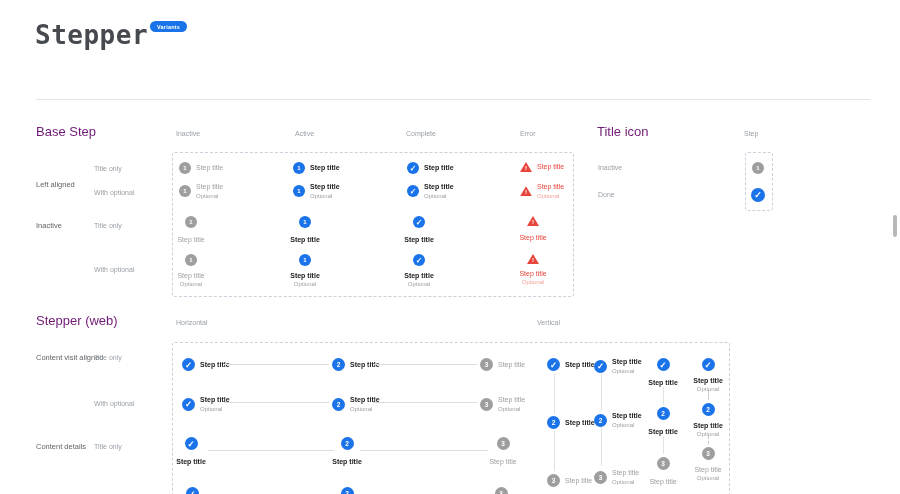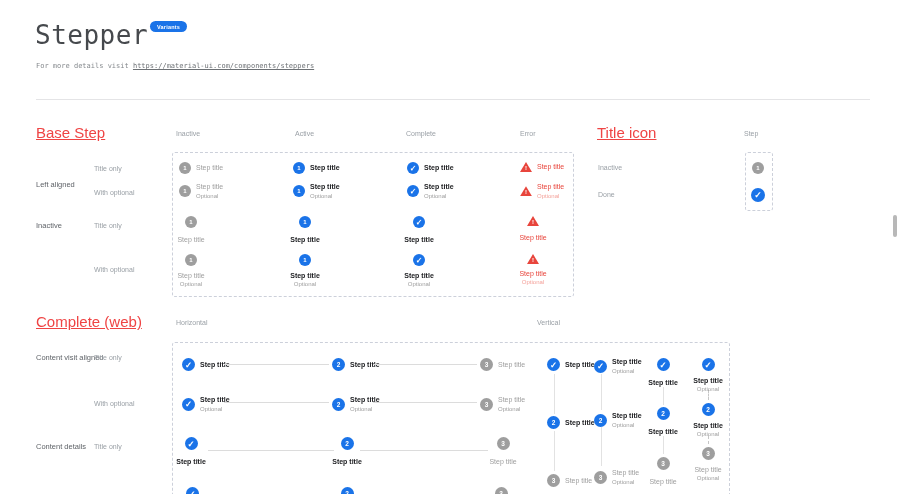--- a/index.html
+++ b/index.html
@@ -1,28 +1,28 @@
 <!DOCTYPE html>
 <html><head>
 <meta charset="utf-8">
 <style>
   html,body{margin:0;padding:0;background:#ffffff;}
   #screen{position:relative;width:900px;height:494px;background:#ffffff;overflow:hidden;
           font-family:"Liberation Sans", sans-serif;color:#202124;}
   
   .page-title{position:absolute;left:35px;top:20px;font-family:"DejaVu Sans Mono", monospace;
-              font-size:26px;font-weight:400;color:#46494d;letter-spacing:0.5px;}
+              font-size:26px;font-weight:700;color:#46494d;letter-spacing:0.5px;}
   .variants-badge{position:absolute;left:150px;top:21px;background:var(--accent);color:#fff;
                   font-size:5.5px;font-weight:bold;padding:2.5px 7px;border-radius:7px;letter-spacing:0.2px;}
   .subtitle{position:absolute;left:36px;top:62px;font-family:"DejaVu Sans Mono", monospace;
             font-size:7px;color:#85898d;}
   .subtitle a{color:#6d7175;text-decoration:underline;}
   .divider{position:absolute;left:36px;top:99px;width:834px;height:1px;background:#e4e4e6;}
   
-  .sec-heading{position:absolute;font-size:15px;color:#ef4444;white-space:nowrap;text-decoration:underline;}
+  .sec-heading{position:absolute;font-size:13px;color:#701a75;white-space:nowrap;}
   .col-header{position:absolute;font-size:7px;color:#9aa0a6;white-space:nowrap;}
   .row-group{position:absolute;font-size:7.5px;color:#5f6368;white-space:nowrap;}
   .row-variant{position:absolute;font-size:7px;color:#9aa0a6;white-space:nowrap;}
   
   .spec-box{position:absolute;border:1px dashed #ccd0da;border-radius:3px;}
   
   .circle{border-radius:50%;display:flex;align-items:center;justify-content:center;
           color:#fff;flex:none;font-weight:bold;}
   .c12{width:12px;height:12px;font-size:6px;}
   .c13{width:13px;height:13px;font-size:6.5px;}
@@ -56,21 +56,20 @@
   .scroll-thumb{position:absolute;left:893px;top:215px;width:4px;height:22px;
                 background:#b8b8b8;border-radius:2px;}
 </style>
 </head>
 <body>
 
 <div id="screen" style="--accent: #1a73e8; --error: #e8453c; --inactive: #9e9e9e;">
 
   <div class="page-title">Stepper</div>
   <div class="variants-badge">Variants</div>
-  <div class="subtitle"><span>For more details visit </span><a href="#">https://material-ui.com/components/steppers</a></div>
   <div class="divider"></div>
 
   <div class="sec-heading" style="left:36px;top:124px">Base Step</div>
   <div class="col-header" style="left:176px;top:130px">Inactive</div>
   <div class="col-header" style="left:295px;top:130px">Active</div>
   <div class="col-header" style="left:406px;top:130px">Complete</div>
   <div class="col-header" style="left:520px;top:130px">Error</div>
   <div class="row-group" style="left:36px;top:180px">Left aligned</div>
   <div class="row-group" style="left:36px;top:221px">Inactive</div>
   <div class="row-variant" style="left:94px;top:165px">Title only</div>
@@ -78,21 +77,21 @@
   <div class="row-variant" style="left:94px;top:222px">Title only</div>
   <div class="row-variant" style="left:94px;top:266px">With optional</div>
   <div class="spec-box" style="left:172px;top:152px;width:400px;height:143px"></div>
 
   <div class="sec-heading" style="left:597px;top:124px">Title icon</div>
   <div class="col-header" style="left:744px;top:130px">Step</div>
   <div class="row-variant" style="left:598px;top:164px">Inactive</div>
   <div class="row-variant" style="left:598px;top:191px">Done</div>
   <div class="spec-box" style="left:745px;top:152px;width:26px;height:57px"></div>
 
-  <div class="sec-heading" style="left:36px;top:313px">Complete (web)</div>
+  <div class="sec-heading" style="left:36px;top:313px">Stepper (web)</div>
   <div class="col-header" style="left:176px;top:319px">Horizontal</div>
   <div class="col-header" style="left:537px;top:319px">Vertical</div>
   <div class="row-group" style="left:36px;top:353px">Content visit aligned</div>
   <div class="row-group" style="left:36px;top:442px">Content details</div>
   <div class="row-variant" style="left:94px;top:354px">Title only</div>
   <div class="row-variant" style="left:94px;top:400px">With optional</div>
   <div class="row-variant" style="left:94px;top:443px">Title only</div>
   <div class="spec-box" style="left:172px;top:342px;width:556px;height:170px"></div>
 
   <div class="scroll-thumb"></div>

